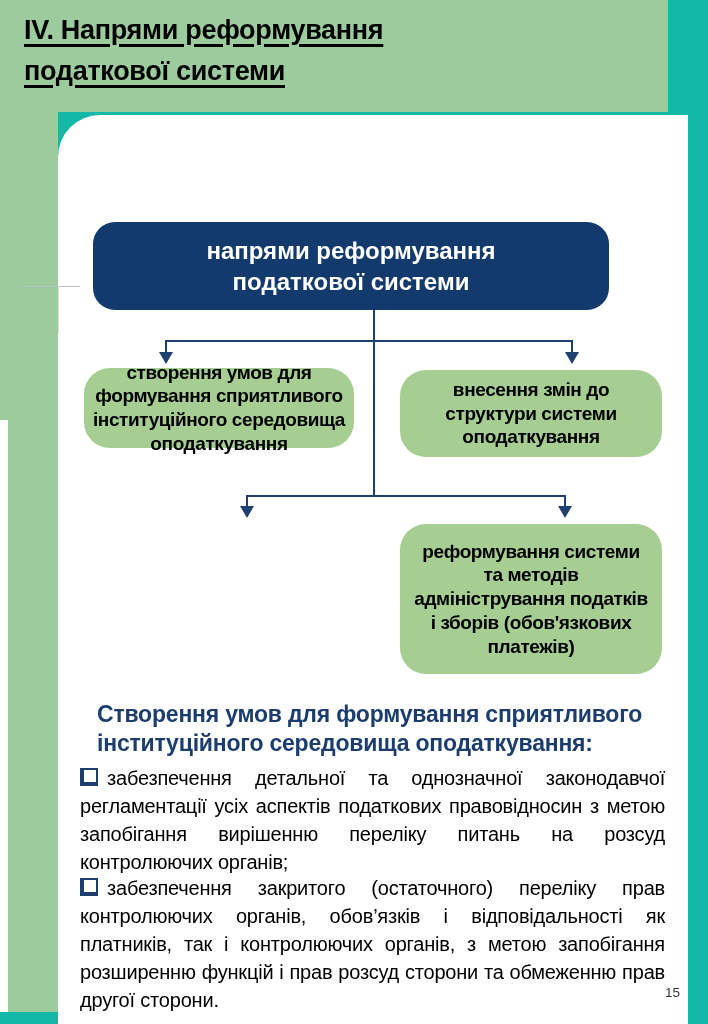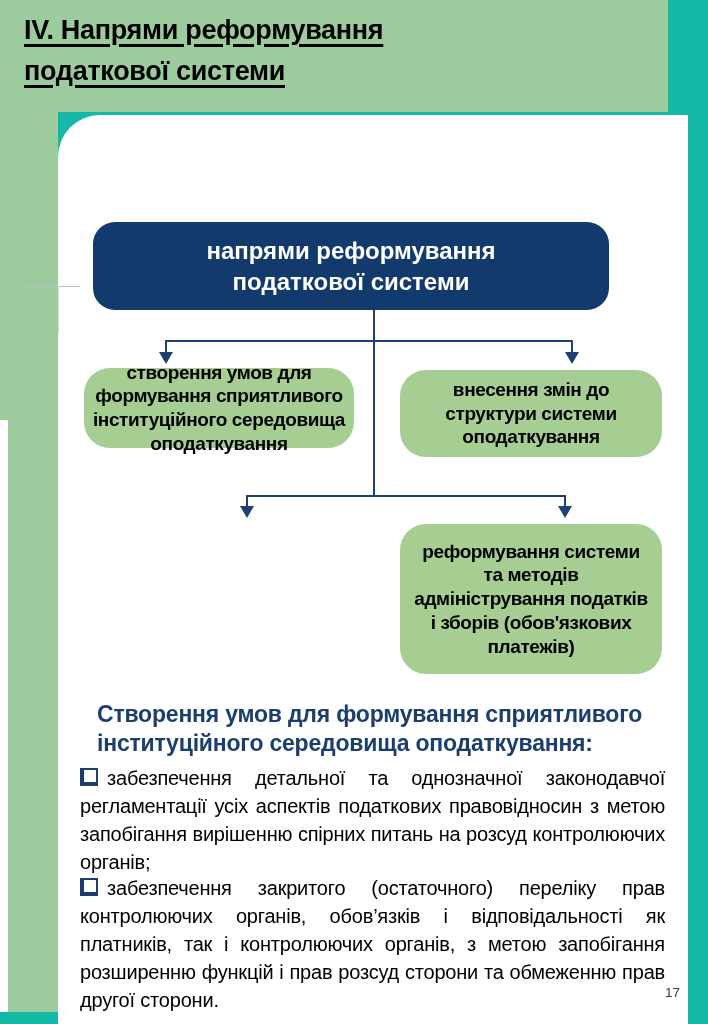--- a/index.html
+++ b/index.html
@@ -127,19 +127,19 @@
 оподаткування</div>
   <div class="gbox b4">реформування системи
 та методів
 адміністрування податків
 і зборів (обов'язкових
 платежів)</div>
 
   <h2 class="sec-heading">Створення умов для формування сприятливого
 інституційного середовища оподаткування:</h2>
 
-  <p class="bullet p1"><span class="cb"></span><span>забезпечення детальної та однозначної законодавчої регламентації усіх аспектів податкових правовідносин з метою запобігання вирішенню спірних питань на розсуд контролюючих органів;</span></p>
+  <p class="bullet p1"><span class="cb"></span><span>забезпечення детальної та однозначної законодавчої регламентації усіх аспектів податкових правовідносин з метою запобігання вирішенню переліку питань на розсуд контролюючих органів;</span></p>
 
   <p class="bullet p2"><span class="cb"></span><span>забезпечення закритого (остаточного) переліку прав контролюючих органів, обов’язків і відповідальності як платників, так і контролюючих органів, з метою запобігання розширенню функцій і прав розсуд сторони та обмеженню прав другої сторони.</span></p>
 
-  <div class="page-num">17</div>
+  <div class="page-num">15</div>
 
 </div>
 
 </body></html>

